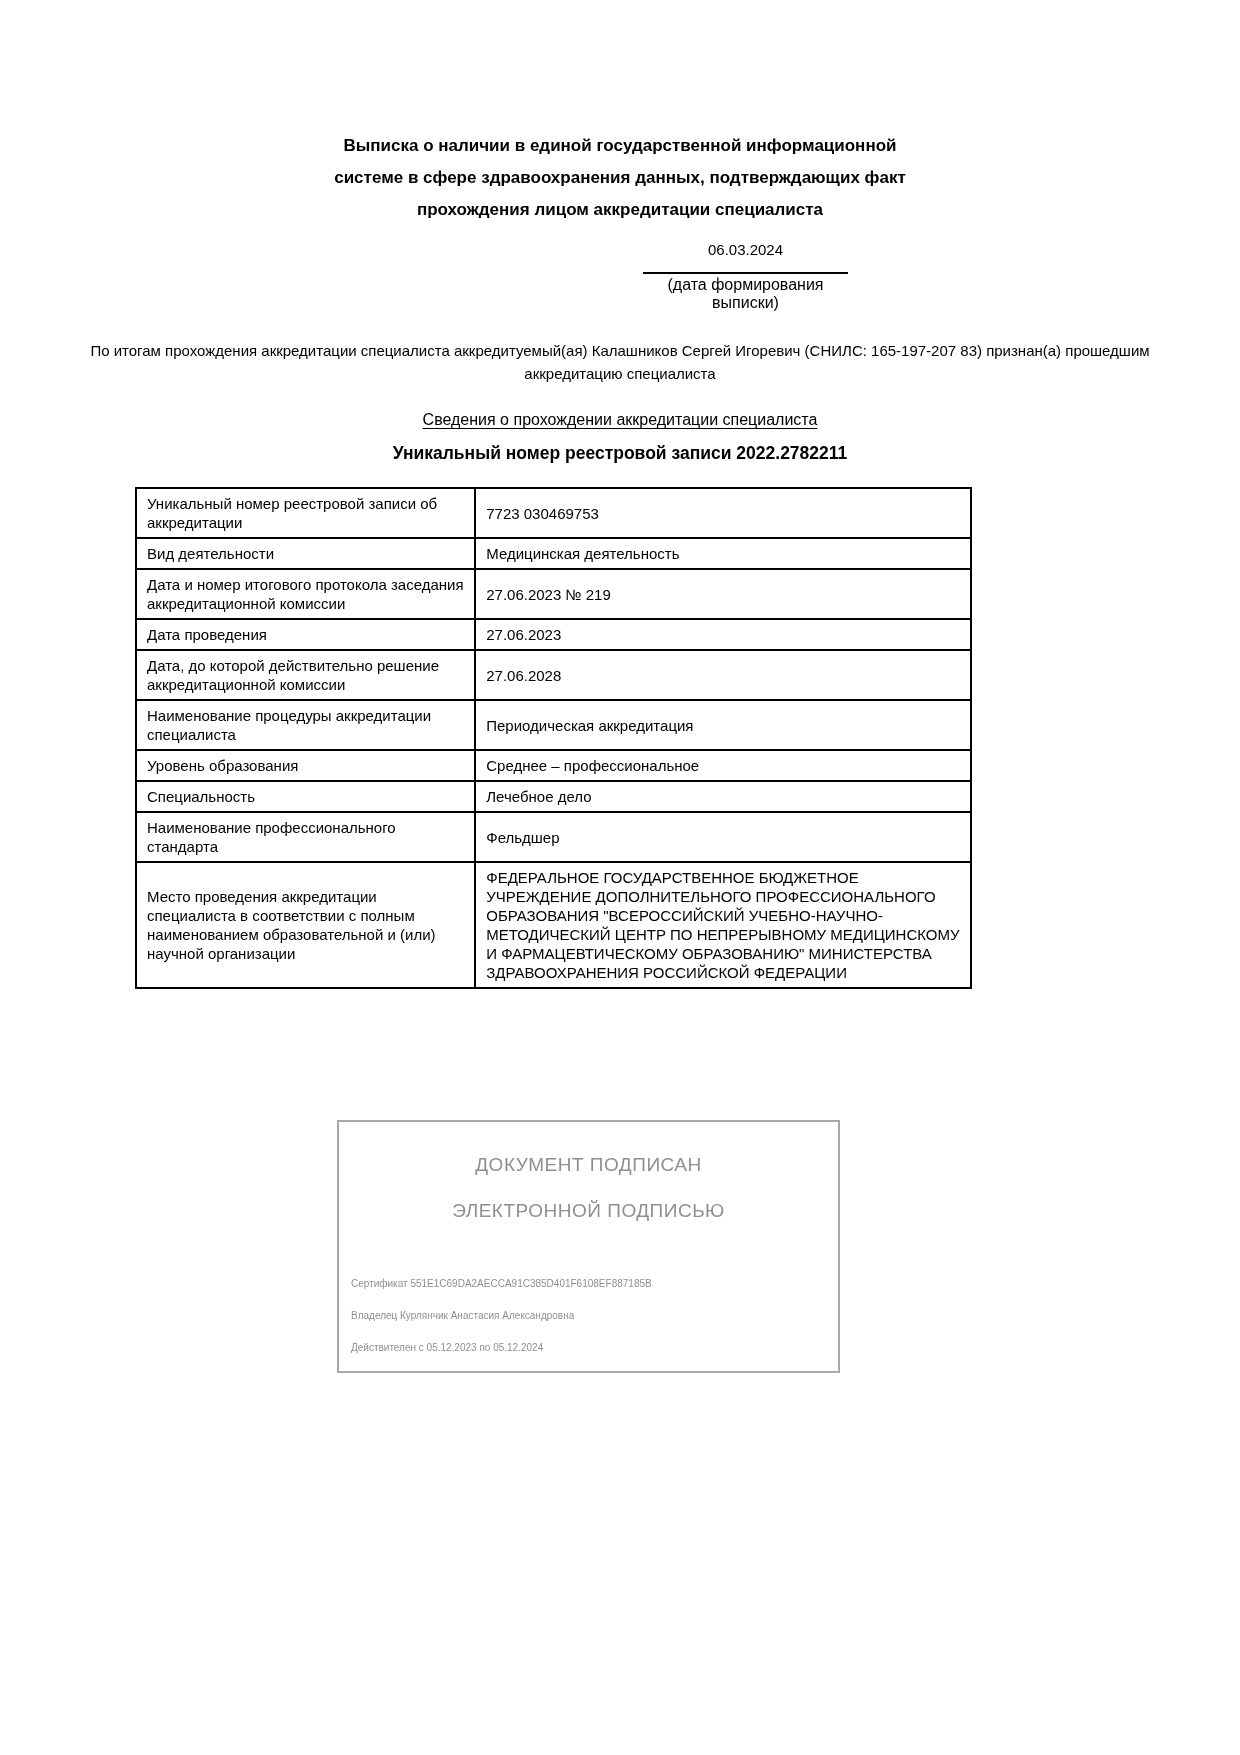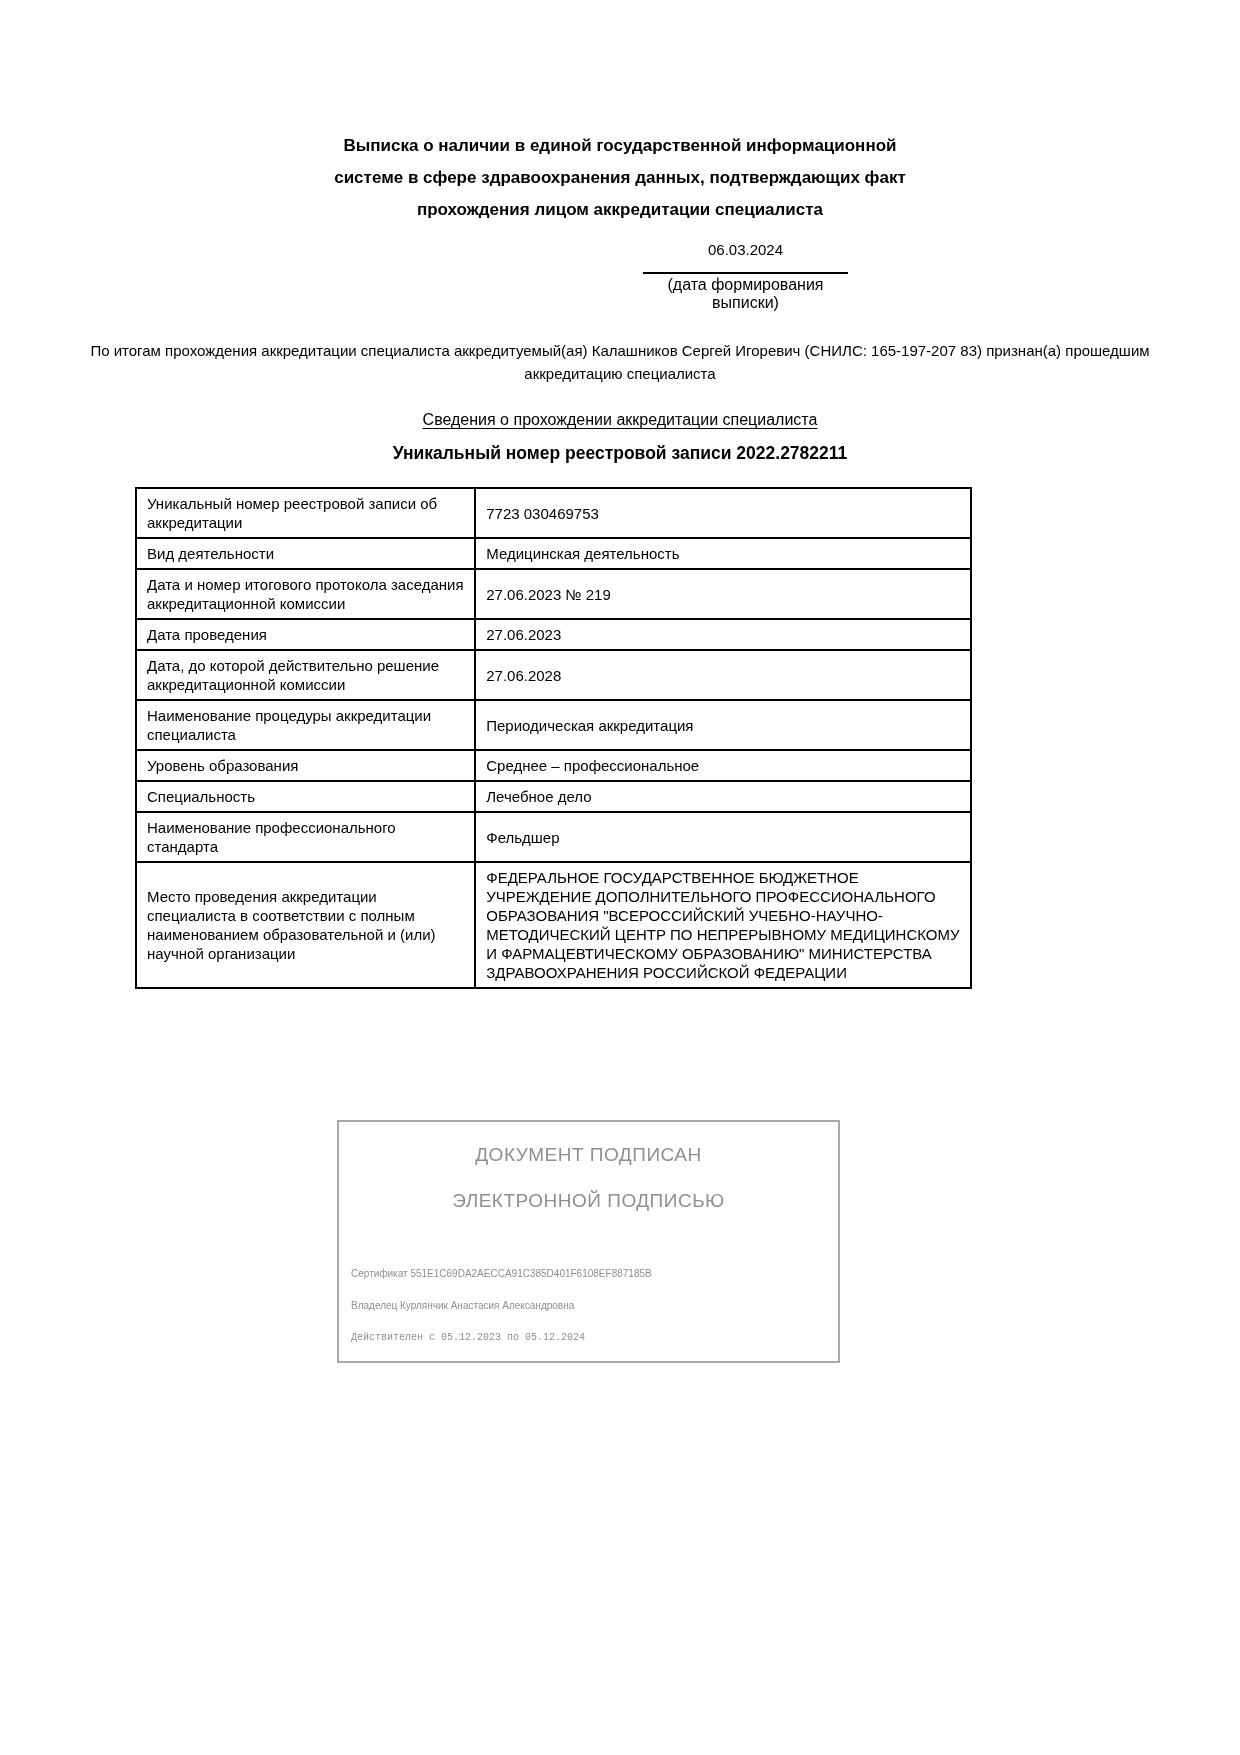--- a/index.html
+++ b/index.html
@@ -66,36 +66,36 @@
     padding:5px 10px;
     vertical-align:middle;
     text-align:left;
   }
   table.acc-table td.lbl{width:318px;}
   table.acc-table td.val{width:475px;border-radius:21px;}
   .sig-box{
     width:503px;
     margin:131px 0 0 337px;
     border:2px solid #a9a9a9;
-    padding:22px 0 14px;
+    padding:32px 0 14px;
     color:#8f8f8f;
     box-sizing:border-box;
   }
   .sig-title{
     text-align:center;
     font-size:19px;
     letter-spacing:0.5px;
     margin-bottom:24px;
   }
   .sig-title.second{margin-bottom:56px;}
   .sig-detail{
     font-size:10px;
     margin:0 10px 21px 12px;
   }
-  .sig-detail.last{margin-bottom:4px;font-family:Liberation Mono, monospace;}
+  .sig-detail.last{margin-bottom:4px;}
 </style>
 </head>
 <body>
 
 <div class="page">
 
   <h1 class="doc-title">
     <span class="tl">Выписка о наличии в единой государственной информационной</span>
     <span class="tl">системе в сфере здравоохранения данных, подтверждающих факт</span>
     <span class="tl">прохождения лицом аккредитации специалиста</span>

